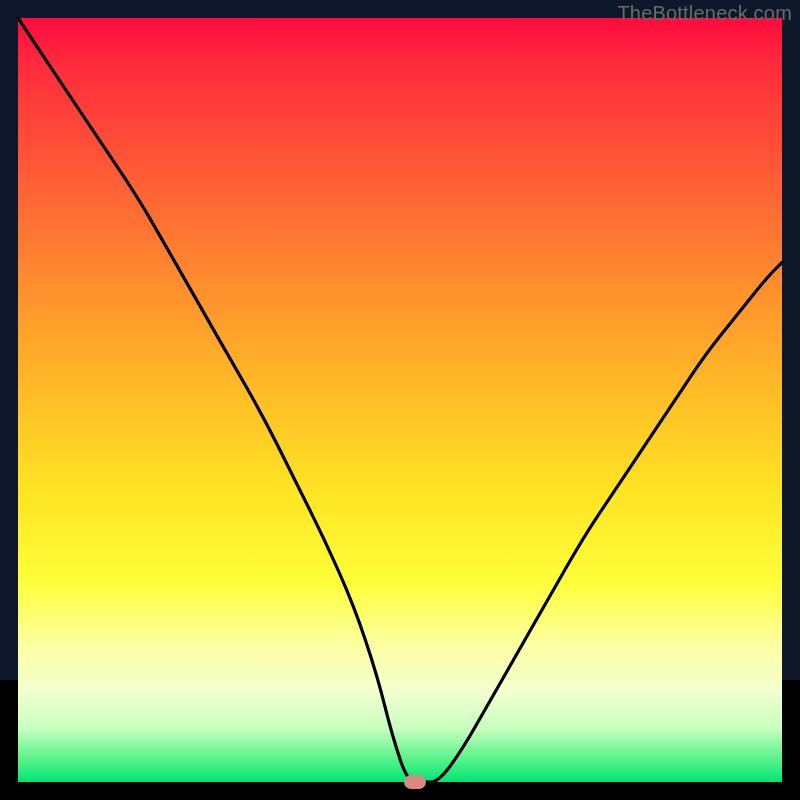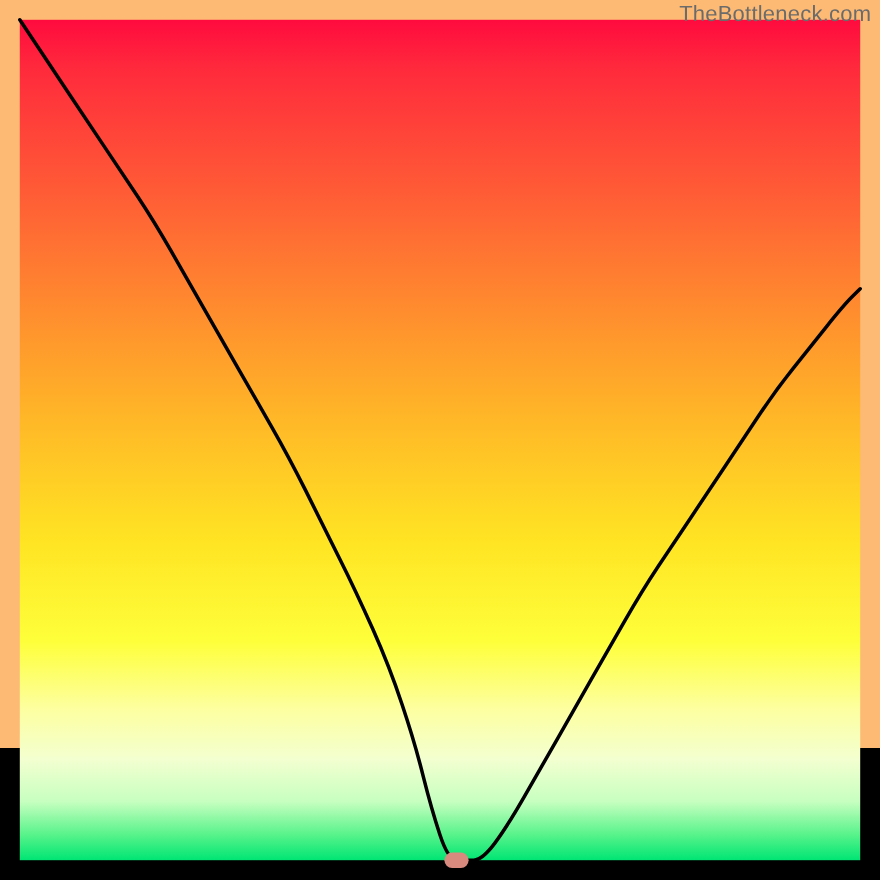--- a/index.html
+++ b/index.html
@@ -1,21 +1,21 @@
 <!DOCTYPE html>
 <html><head>
 <meta charset="utf-8">
 <style>
   * { margin: 0; padding: 0; box-sizing: border-box; }
   html, body { width: 800px; height: 800px; overflow: hidden; background: #000; font-family: Arial, Helvetica, sans-serif; }
   .stage {
     position: relative;
     width: 800px;
     height: 680px;
-    background: #fdba74;
+    background: #0f172a;
   }
   .plot-area {
     position: absolute;
     left: 18px;
     top: 18px;
     width: 764px;
     height: 764px;
     
     background: linear-gradient(to bottom,
       #ff0b3e 0%,

